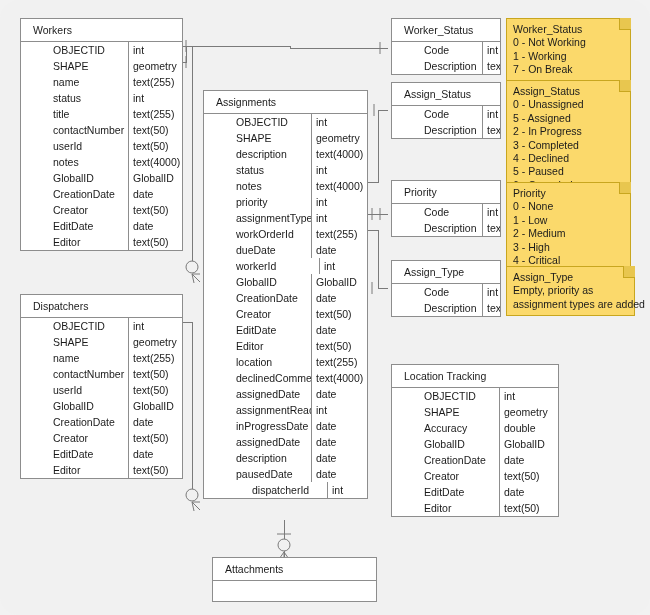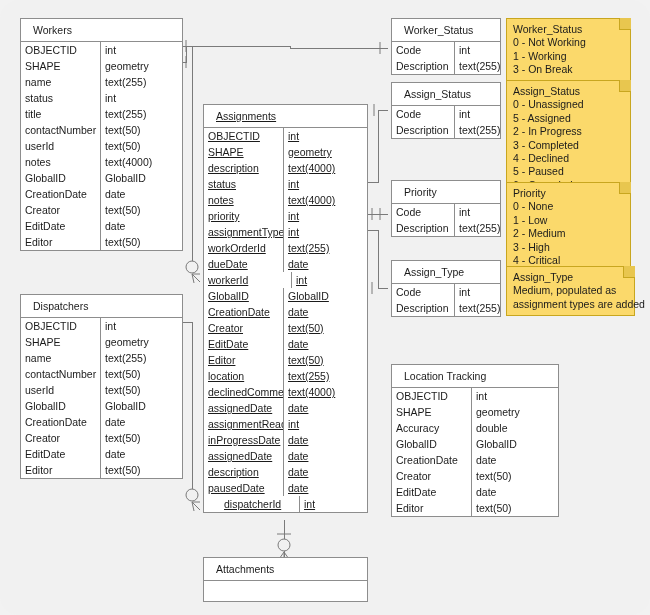--- a/index.html
+++ b/index.html
@@ -24,21 +24,21 @@
   }
   .table .title{
     height:22px;line-height:22px;
     padding-left:12px;
     border-bottom:1px solid #8d8d8d;
     font-size:10.5px;
     color:#1b1b1b;
     white-space:nowrap;
     overflow:hidden;
   }
-  .rows{display:block;}
+  .rows{display:block;padding-left:28px;}
   .row{display:flex;height:16px;line-height:16px;}
   .row .c1{
     padding-left:4px;
     box-sizing:border-box;
     border-right:1px solid #8d8d8d;
     white-space:nowrap;overflow:hidden;
   }
   .row .c2{
     padding-left:4px;
     box-sizing:border-box;
@@ -218,21 +218,21 @@
           <div class="c1" style="width: 80px;">EditDate</div>
           <div class="c2" style="flex: 1 1 0%;">date</div>
         </div>
         <div class="row">
           <div class="c1" style="width: 80px;">Editor</div>
           <div class="c2" style="flex: 1 1 0%;">text(50)</div>
         </div>
       </div>
   </div>
 
-  <div class="table" style="left:203px;top:104px;width:165px;text-decoration:underline;">
+  <div class="table" style="left:203px;top:90px;width:165px;">
     <div class="title">Assignments</div>
     <div class="rows">
         <div class="row">
           <div class="c1" style="width: 80px;">OBJECTID</div>
           <div class="c2" style="flex: 1 1 0%;">int</div>
         </div>
         <div class="row">
           <div class="c1" style="width: 80px;">SHAPE</div>
           <div class="c2" style="flex: 1 1 0%;">geometry</div>
         </div>
@@ -414,32 +414,32 @@
           <div class="c1" style="width: 80px;">EditDate</div>
           <div class="c2" style="flex: 1 1 0%;">date</div>
         </div>
         <div class="row">
           <div class="c1" style="width: 80px;">Editor</div>
           <div class="c2" style="flex: 1 1 0%;">text(50)</div>
         </div>
       </div>
   </div>
 
-  <div class="table" style="left:203px;top:557px;width:165px;">
+  <div class="table" style="left:212px;top:557px;width:165px;">
     <div class="title">Attachments</div>
     <div class="rows empty-row" style="height:20px;"></div>
   </div>
 
   <div class="note" style="left:506px;top:18px;width:125px;">
     <span class="fold"></span>
     <div class="nline">Worker_Status</div>
     <div>
         <div class="nline">0 - Not Working</div>
         <div class="nline">1 - Working</div>
-        <div class="nline">3 - On Break</div>
+        <div class="nline">7 - On Break</div>
       </div>
   </div>
 
   <div class="note" style="left:506px;top:80px;width:125px;">
     <span class="fold"></span>
     <div class="nline">Assign_Status</div>
     <div>
         <div class="nline">0 - Unassigned</div>
         <div class="nline">5 - Assigned</div>
         <div class="nline">2 - In Progress</div>
@@ -459,18 +459,18 @@
         <div class="nline">2 - Medium</div>
         <div class="nline">3 - High</div>
         <div class="nline">4 - Critical</div>
       </div>
   </div>
 
   <div class="note" style="left:506px;top:266px;width:129px;">
     <span class="fold"></span>
     <div class="nline">Assign_Type</div>
     <div>
-        <div class="nline">Medium, populated as</div>
+        <div class="nline">Empty, priority as</div>
         <div class="nline">assignment types are added</div>
       </div>
   </div>
 
 </div>
 
 </body></html>

